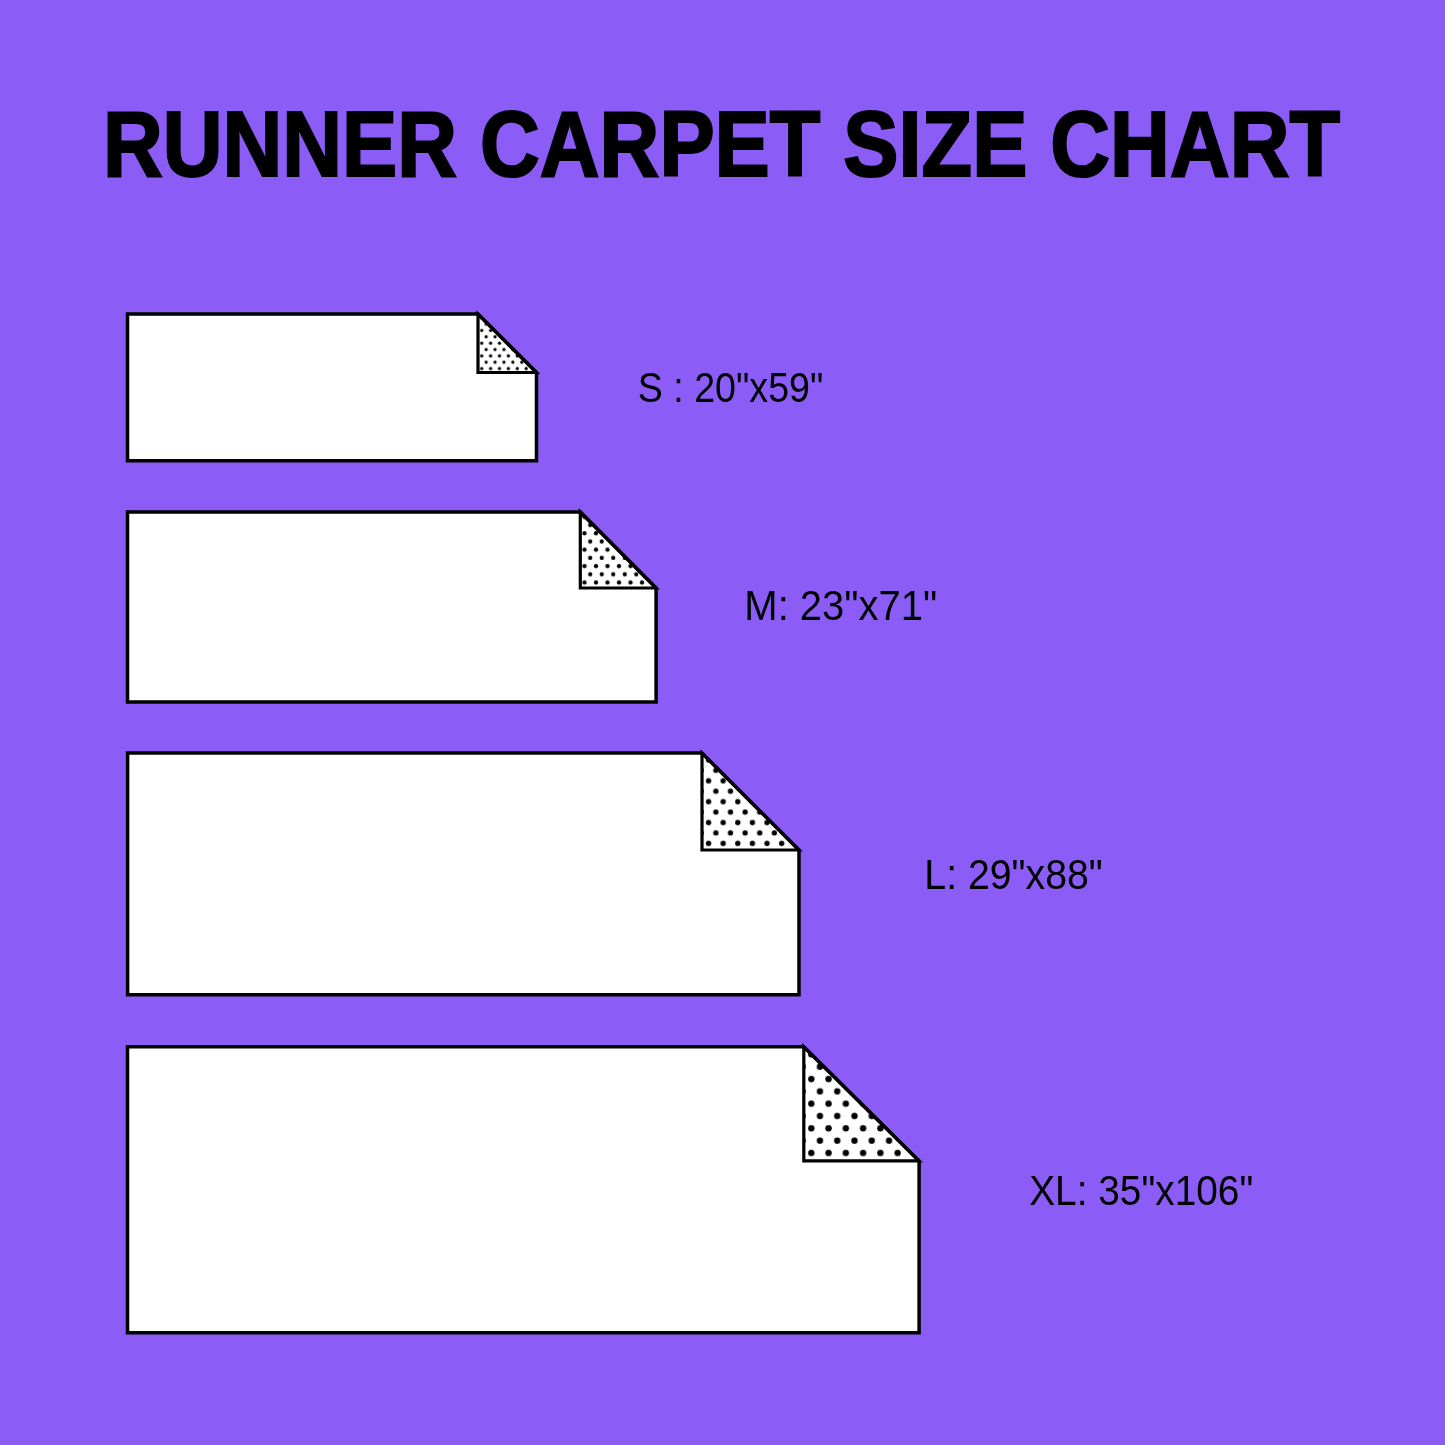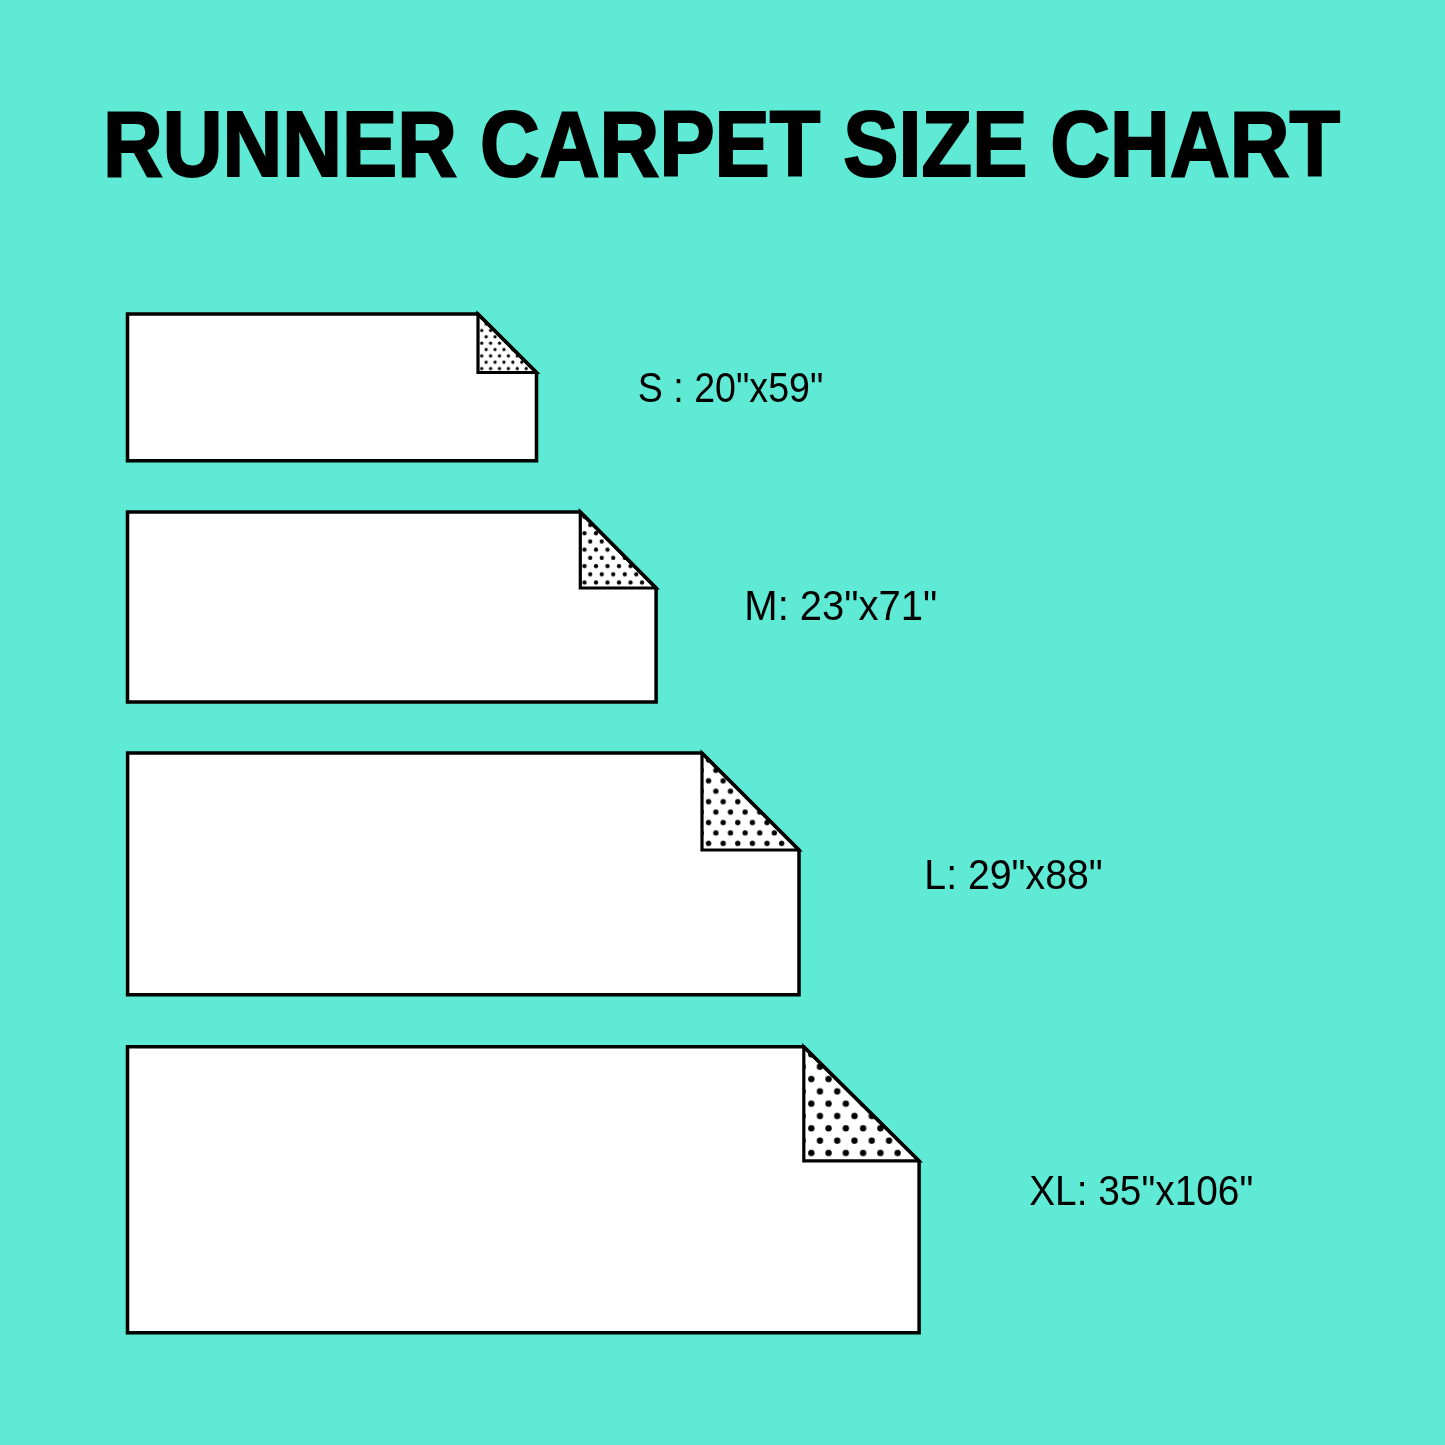--- a/index.html
+++ b/index.html
@@ -1,16 +1,16 @@
 <!DOCTYPE html>
 <html><head>
 <meta charset="utf-8">
 <style>
   html,body{margin:0;padding:0;background:#ffffff;}
-  .page{position:relative;width:1445px;height:1445px;background:#5eead4;overflow:hidden;}
+  .page{position:relative;width:1445px;height:1445px;background:#8b5cf6;overflow:hidden;}
   svg{position:absolute;left:0;top:0;}
   text{font-family:"Liberation Sans",sans-serif;fill:#000000;}
 </style>
 </head>
 <body>
 <div class="page">
 <svg width="1445" height="1445" viewBox="0 0 1445 1445">
   <defs>
     <pattern id="dots1" patternUnits="userSpaceOnUse" x="479.5" y="365.4" width="8.9" height="12.7">
       <circle cx="2.225" cy="3.175" r="1.6" fill="#000"></circle>

